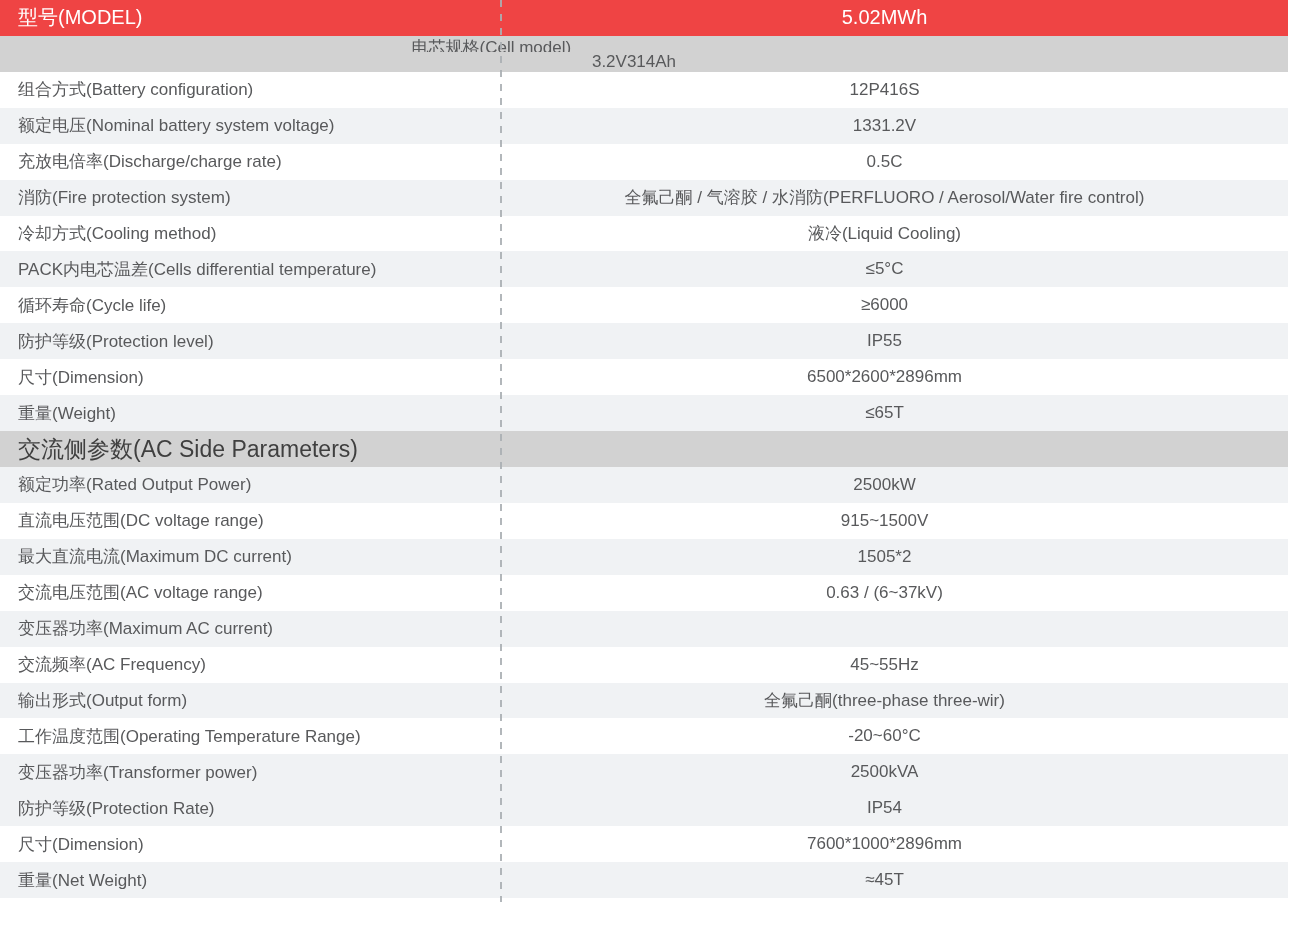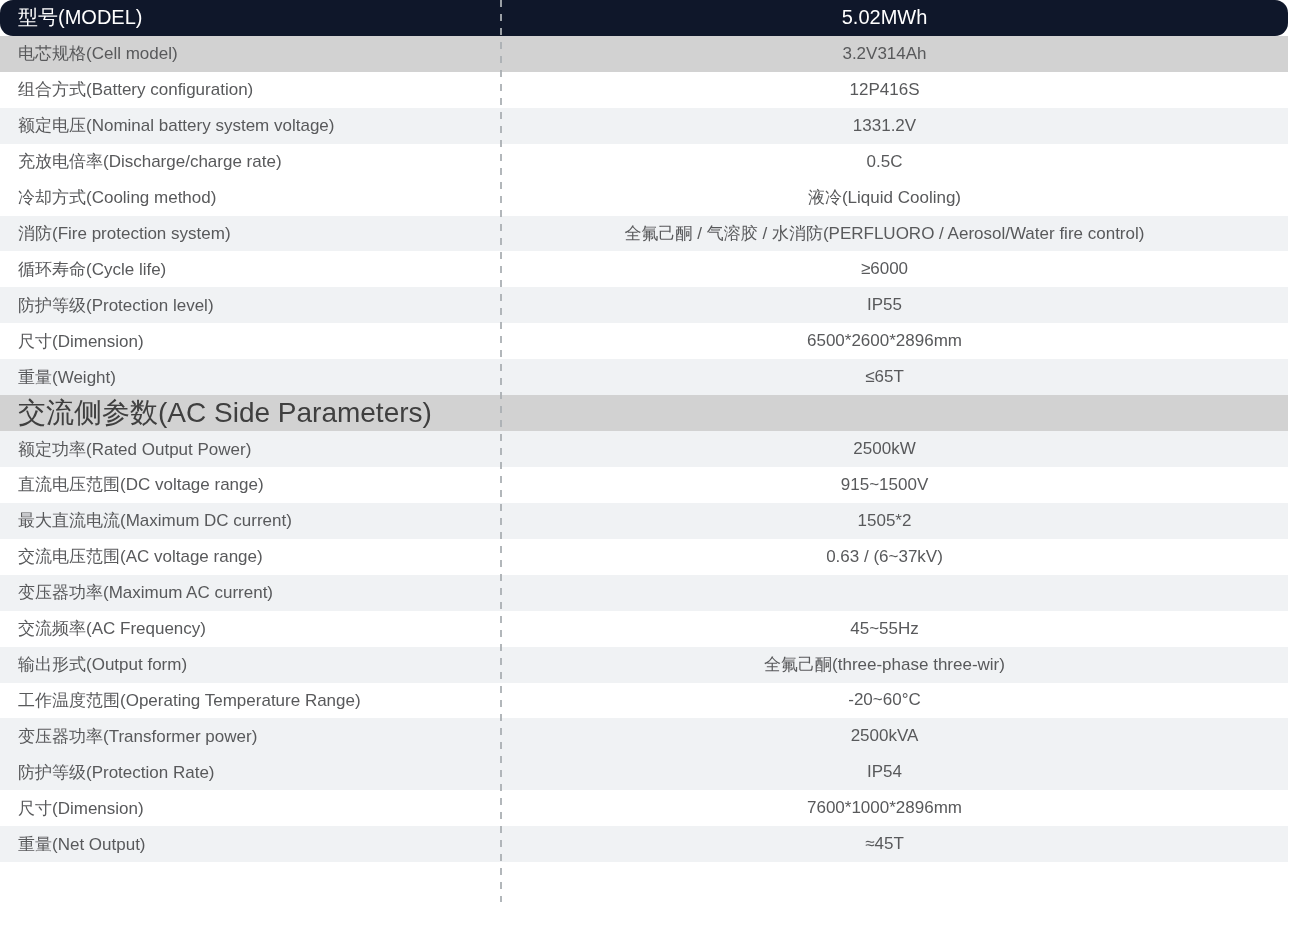--- a/index.html
+++ b/index.html
@@ -33,32 +33,32 @@
   }
   .cell-value {
     flex: 1;
     box-sizing: border-box;
     text-align: center;
     padding-right: 20px;
     font-size: 17px;
     color: #58595B;
     white-space: nowrap;
   }
-  .row.header { background: #0f172a; border-radius: 13px; }
+  .row.header { background: #ef4444; }
   .row.header .cell-label,
   .row.header .cell-value {
     color: #ffffff;
     font-size: 20px;
   }
   .row.section { background: #D2D2D2; }
   .row.section .cell-label {
     color: #3F3F3F;
-    font-size: 28px;
+    font-size: 23px;
   }
-  .row.strong { background: #D2D2D2; }
+  .row.strong { background: #D2D2D2; flex-direction: column; }
   .row.alt    { background: #F0F2F4; }
   .row.white  { background: #FFFFFF; justify-content: flex-end; }
   .column-divider {
     position: absolute;
     left: 500px;
     top: 0;
     width: 2px;
     height: 902px;
     background: repeating-linear-gradient(
       to bottom,
@@ -88,27 +88,31 @@
     <div class="cell-value">12P416S</div>
   </div>
       <div class="row alt">
     <div class="cell-label">额定电压(Nominal battery system voltage)</div>
     <div class="cell-value">1331.2V</div>
   </div>
       <div class="row white">
     <div class="cell-label">充放电倍率(Discharge/charge rate)</div>
     <div class="cell-value">0.5C</div>
   </div>
+      <div class="row alt">
+    <div class="cell-label">消防(Fire protection system)</div>
+    <div class="cell-value">全氟己酮 / 气溶胶 / 水消防(PERFLUORO / Aerosol/Water fire control)</div>
+  </div>
       <div class="row white">
     <div class="cell-label">冷却方式(Cooling method)</div>
     <div class="cell-value">液冷(Liquid Cooling)</div>
   </div>
       <div class="row alt">
-    <div class="cell-label">消防(Fire protection system)</div>
-    <div class="cell-value">全氟己酮 / 气溶胶 / 水消防(PERFLUORO / Aerosol/Water fire control)</div>
+    <div class="cell-label">PACK内电芯温差(Cells differential temperature)</div>
+    <div class="cell-value">≤5°C</div>
   </div>
       <div class="row white">
     <div class="cell-label">循环寿命(Cycle life)</div>
     <div class="cell-value">≥6000</div>
   </div>
       <div class="row alt">
     <div class="cell-label">防护等级(Protection level)</div>
     <div class="cell-value">IP55</div>
   </div>
       <div class="row white">
@@ -160,18 +164,18 @@
   </div>
       <div class="row alt">
     <div class="cell-label">防护等级(Protection Rate)</div>
     <div class="cell-value">IP54</div>
   </div>
       <div class="row white">
     <div class="cell-label">尺寸(Dimension)</div>
     <div class="cell-value">7600*1000*2896mm</div>
   </div>
       <div class="row alt">
-    <div class="cell-label">重量(Net Output)</div>
+    <div class="cell-label">重量(Net Weight)</div>
     <div class="cell-value">≈45T</div>
   </div>
     </div>
   <div class="column-divider"></div>
 </div>
 
 </body></html>

